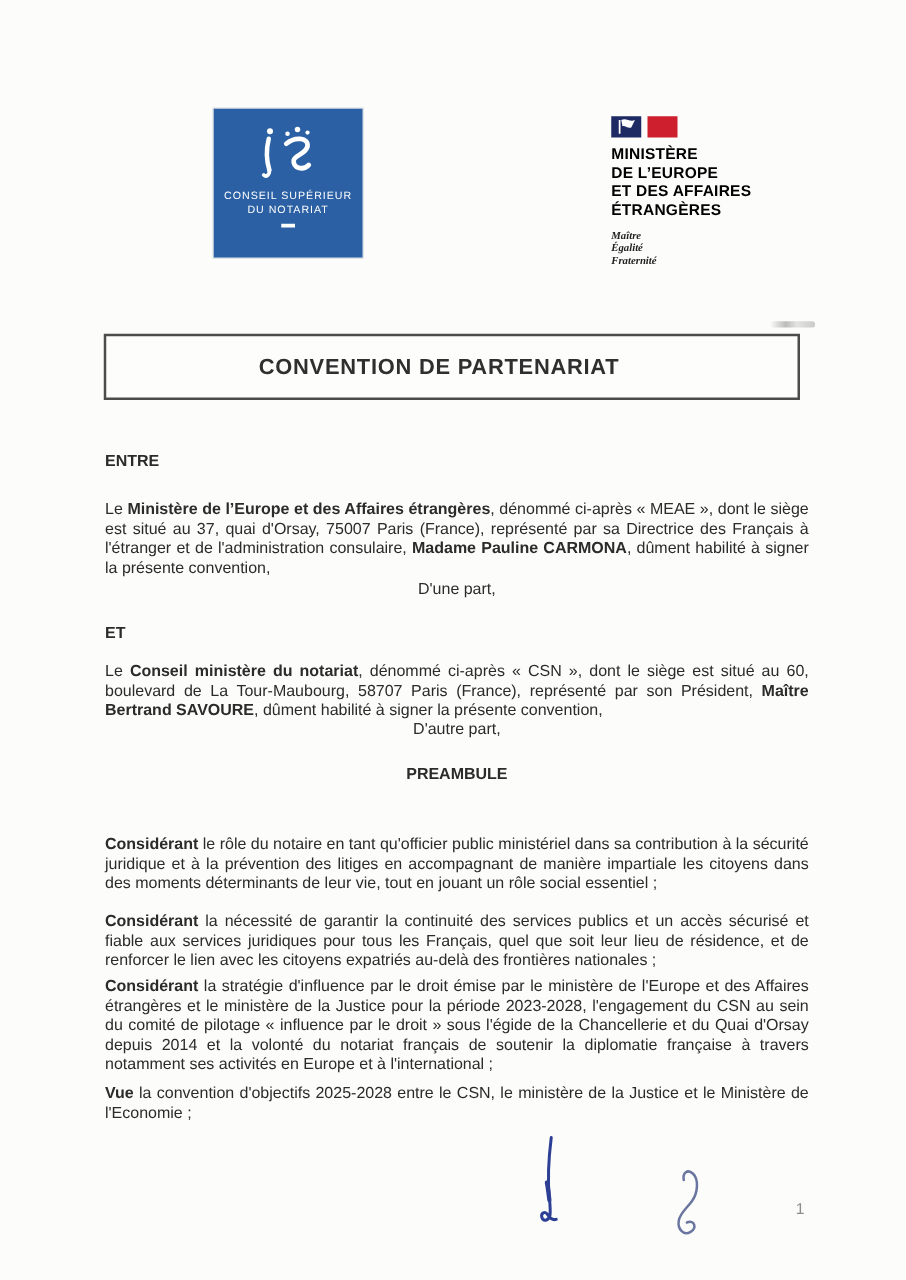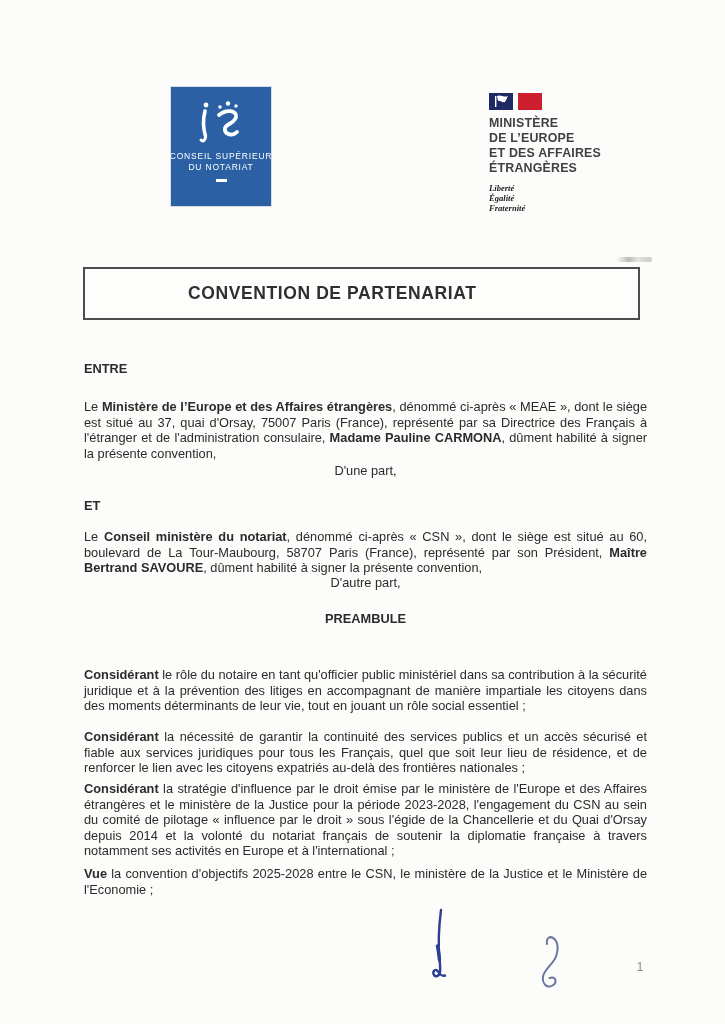--- a/index.html
+++ b/index.html
@@ -7,52 +7,52 @@
     width:725px; height:1024px; overflow:hidden;
     background:#fcfcfa;
     font-family:"Liberation Sans", sans-serif;
     color:#2b2b2b;
     position:relative;
   }
   .page { position:absolute; inset:0; }
 
   
   .csn-logo {
-    position:absolute; left:171px; top:87px; width:100px; height:119px;
+    position:absolute; left:171px; top:87px; width:119px; height:119px;
     display:flex; flex-direction:column; align-items:center;
     box-shadow:0 0 0 1px rgba(180,190,205,.5);
   }
   .csn-mark { margin-top:13px; }
   .csn-line {
     color:#fff; font-size:8.5px; letter-spacing:.8px; line-height:11px;
     text-align:center; white-space:nowrap;
   }
   .csn-line.first { margin-top:7px; }
   .csn-dash { width:11px; height:3px; background:#fff; margin-top:6px; }
 
   
   .meae-logo { position:absolute; left:489px; top:93px; width:170px; }
   .flag { display:flex; gap:5px; margin-bottom:6px; }
   .flag-blue { width:24px; height:17px; position:relative; }
   .flag-red  { width:24px; height:17px; }
-  .meae-lines { font-weight:bold; font-size:12.4px; line-height:15px; color:#404040; letter-spacing:.2px; }
+  .meae-lines { font-weight:bold; font-size:12.4px; line-height:15px; color:#000000; letter-spacing:.2px; }
   .motto {
     margin-top:8px; font-family:"Liberation Serif", serif; font-style:italic;
     font-weight:600; font-size:8.6px; line-height:9.8px; color:#222;
   }
 
   
   .title-box {
     position:absolute; left:83px; top:267px; width:553px; height:49px;
     border:2px solid #4c4c4c; background:#fdfdfc;
     display:flex; align-items:center;
   }
   .title-text {
     padding-left:103px; font-size:17.5px; font-weight:bold;
-    letter-spacing:.6px; color:#2f2f2f; white-space:nowrap;
+    letter-spacing:.6px; color:#2f2f2f; white-space:nowrap;margin-left:19px;
   }
   .smudge {
     position:absolute; left:616px; top:257px; width:36px; height:5px;
     background:linear-gradient(90deg, rgba(110,110,110,0) 0%, rgba(90,90,90,.4) 35%, rgba(90,90,90,.15) 60%, rgba(110,110,110,.35) 100%);
     border-radius:2px; filter:blur(.5px);
   }
 
   
   .para {
     position:absolute; left:84px; width:563px; margin:0;
@@ -102,21 +102,21 @@
       </div>
       <div class="flag-red" style="background-color: rgb(206, 31, 46);"></div>
     </div>
     <div class="meae-lines">
       <div>MINISTÈRE</div>
       <div>DE L’EUROPE</div>
       <div>ET DES AFFAIRES</div>
       <div>ÉTRANGÈRES</div>
     </div>
     <div class="motto">
-      <div>Liberté</div>
+      <div>Maître</div>
       <div>Égalité</div>
       <div>Fraternité</div>
     </div>
   </div>
 
   <div class="smudge"></div>
   <div class="title-box">
     <div class="title-text">CONVENTION DE PARTENARIAT</div>
   </div>
 

